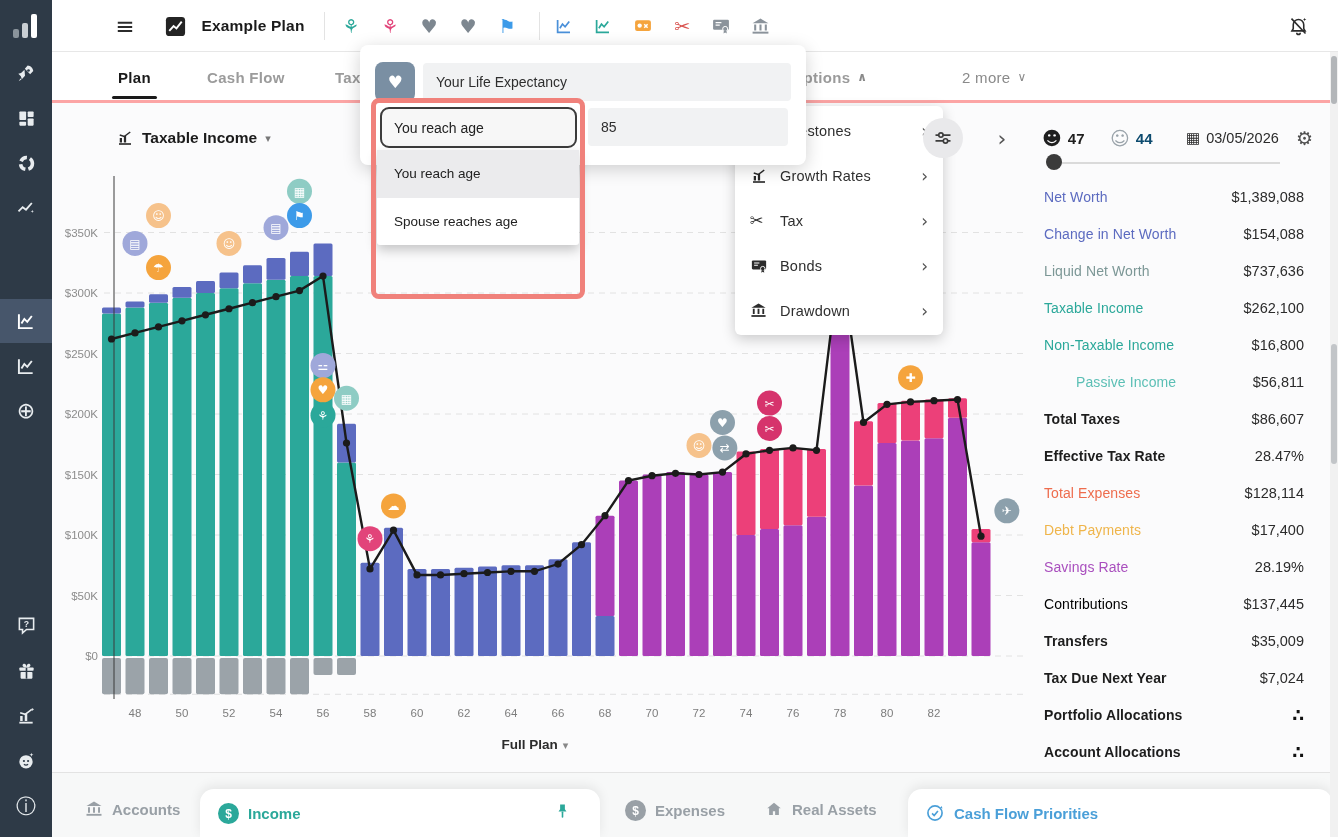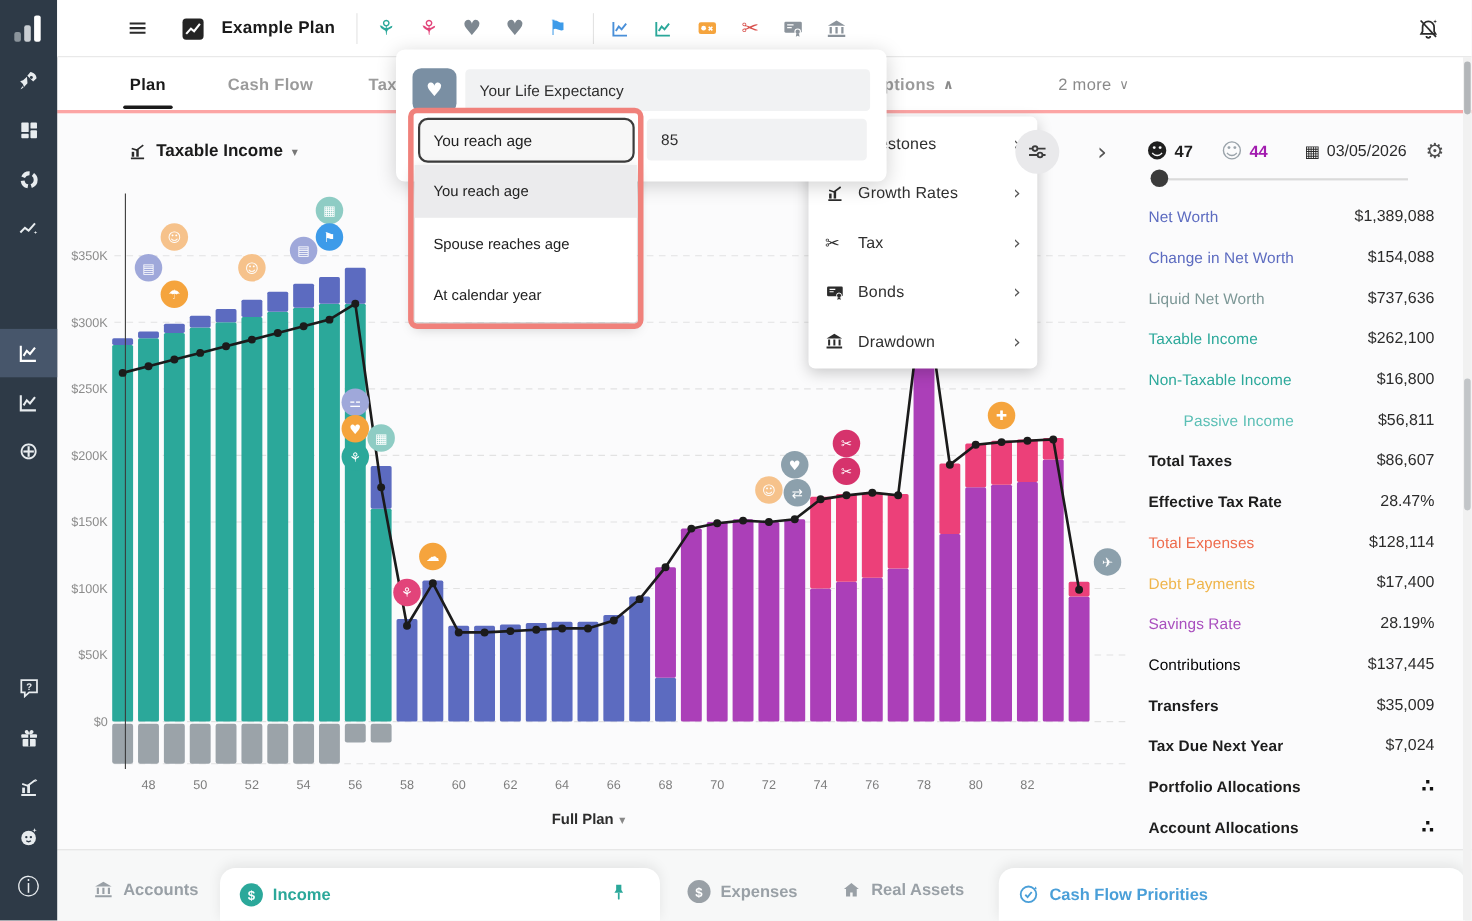--- a/index.html
+++ b/index.html
@@ -469,21 +469,21 @@
     <span>Full Plan</span><span class="caret g">▾</span>
   </div>
 
   <div class="abs panel-hdr">
     <div class="ph-item" style="left:2px;">
       <span class="g" style="font-size:19px;color:#1f1f1f;">☻</span>
       <span class="ph-num" style="color:#1f1f1f;">47</span>
     </div>
     <div class="ph-item" style="left:70px;">
       <span class="g" style="font-size:19px;color:#9aa3aa;">☺</span>
-      <span class="ph-num" style="color:#a21caf;">44</span>
+      <span class="ph-num" style="color:#0c4a6e;">44</span>
     </div>
     <div class="ph-item" style="left:146px;">
       <span class="g" style="font-size:15px;color:#2b2b2b;">▦</span>
       <span style="font-size:14.5px;font-weight:500;color:#2b2b2b;">03/05/2026</span>
     </div>
     <div class="ph-item g" style="left:256px;font-size:19px;color:#4f4f4f;">⚙</div>
   </div>
   <div class="abs slider-track"></div>
   <div class="abs slider-knob"></div>
   <section id="stats-rows" class="abs">
@@ -660,17 +660,16 @@
       <span>You reach age</span>
     </div>
     <div class="dlg-input" style="left:228px;top:63px;width:200px;height:38px;">
       <span>85</span>
     </div>
   </div>
 
   <div class="abs option-menu" id="option-menu">
       <div class="opt sel">You reach age</div>
       <div class="opt">Spouse reaches age</div>
-      <div class="opt">At calendar year</div>
     </div>
   <div class="abs spotlight"></div>
 
 </div>
 
 </body></html>

